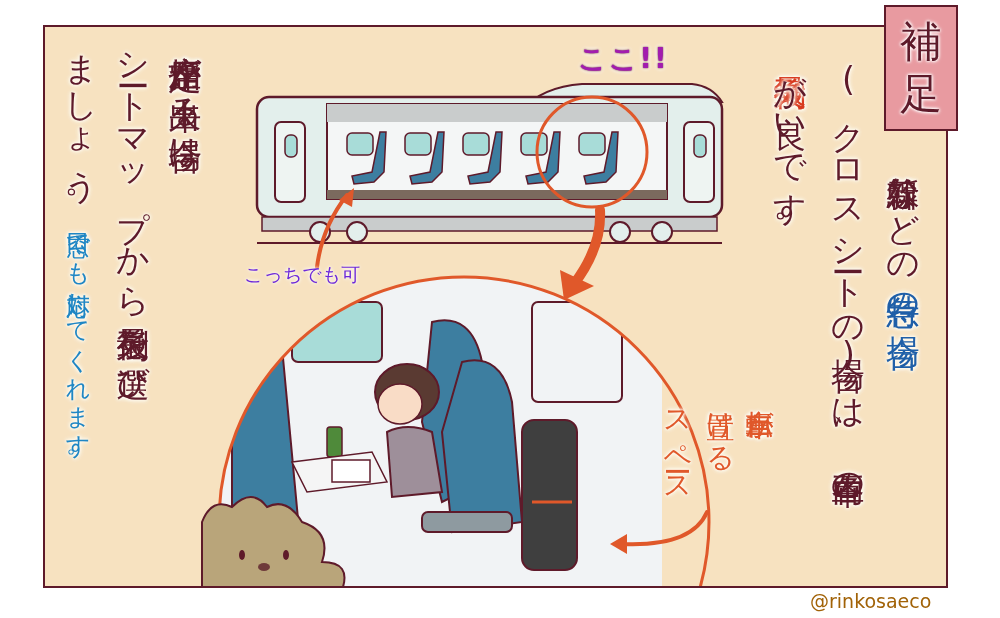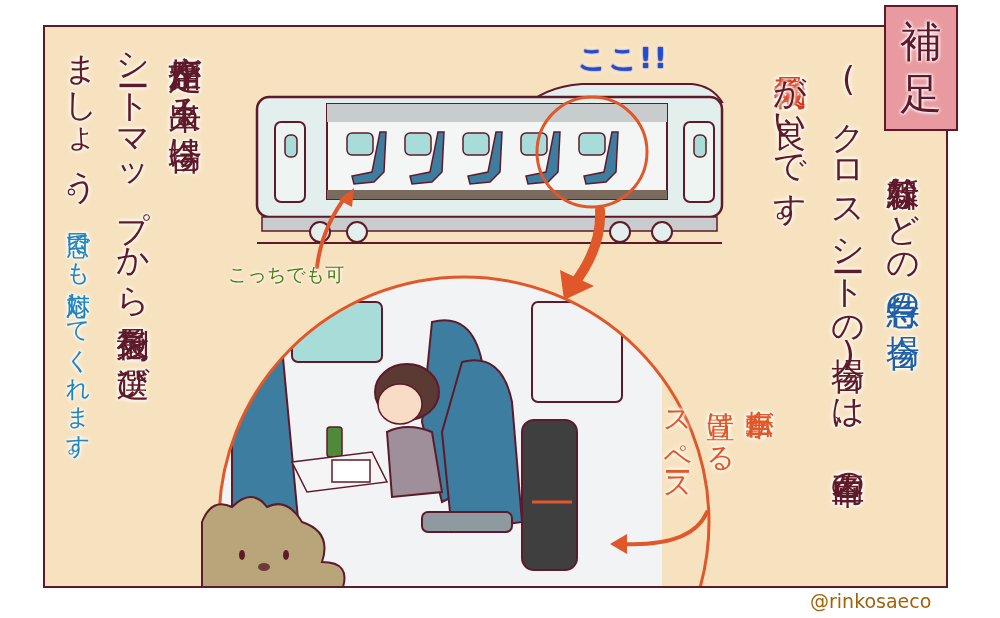--- a/index.html
+++ b/index.html
@@ -7,22 +7,22 @@
   .panel{position:absolute;left:43px;top:25px;width:905px;height:563px;background:#f7e2c0;border:2px solid #5e1a2a;box-sizing:border-box;overflow:hidden;}
   .tag{position:absolute;left:884px;top:5px;width:74px;height:126px;background:#e89aa0;border:2px solid #5e1a2a;box-sizing:border-box;display:flex;flex-direction:column;align-items:center;justify-content:center;z-index:5;}
   .tag span{font-size:42px;line-height:52px;color:#5e1a2a;text-shadow:0 0 3px #fff,0 0 3px #fff,0 0 4px #fff;font-weight:normal;}
   .vcol{position:absolute;writing-mode:vertical-rl;text-orientation:upright;white-space:nowrap;text-shadow:0 0 3px #fffaf0,0 0 3px #fffaf0,0 0 5px #fffaf0,0 0 5px #fffaf0;letter-spacing:1px;}
   .dark{color:#5e1a2a;}
   .blue{color:#1f5fa8;}
   .lblue{color:#1f86c4;}
   .red{color:#d83a1f;}
   .orange{color:#e0582a;}
   .credit{position:absolute;left:810px;top:590px;font-size:19px;color:#a16207;font-family:"DejaVu Sans",sans-serif;}
-  .kokoLabel{position:absolute;left:578px;top:40px;font-size:28px;font-weight:bold;color:#1d4ed8;text-shadow:0 0 2px #5e1a2a,0 0 4px #fff,0 0 5px #fff;letter-spacing:2px;z-index:3;}
-  .kocchi{position:absolute;left:228px;top:262px;font-size:19px;color:#4d7c0f;text-shadow:0 0 3px #fff,0 0 4px #fff;z-index:3;}
+  .kokoLabel{position:absolute;left:578px;top:40px;font-size:28px;font-weight:bold;color:#a21caf;text-shadow:0 0 2px #5e1a2a,0 0 4px #fff,0 0 5px #fff;letter-spacing:2px;z-index:3;}
+  .kocchi{position:absolute;left:244px;top:262px;font-size:19px;color:#6d28d9;text-shadow:0 0 3px #fff,0 0 4px #fff;z-index:3;}
   svg.art{position:absolute;left:0;top:0;}
 </style>
 </head>
 <body>
 
 <div class="panel">
   <svg class="art" width="905" height="563" viewBox="43 25 905 563">
 
     <g>
       <path d="M520 108 Q540 85 580 82 L690 82 Q710 84 720 100 Z" fill="#e3efec" stroke="#5e1a2a" stroke-width="2"></path>

